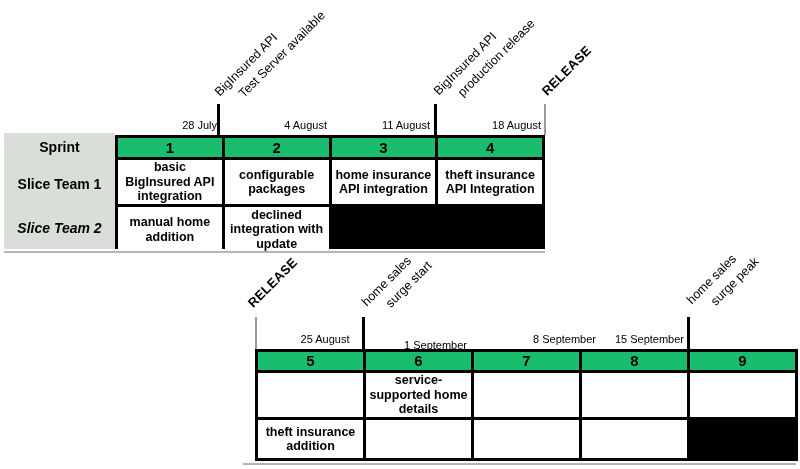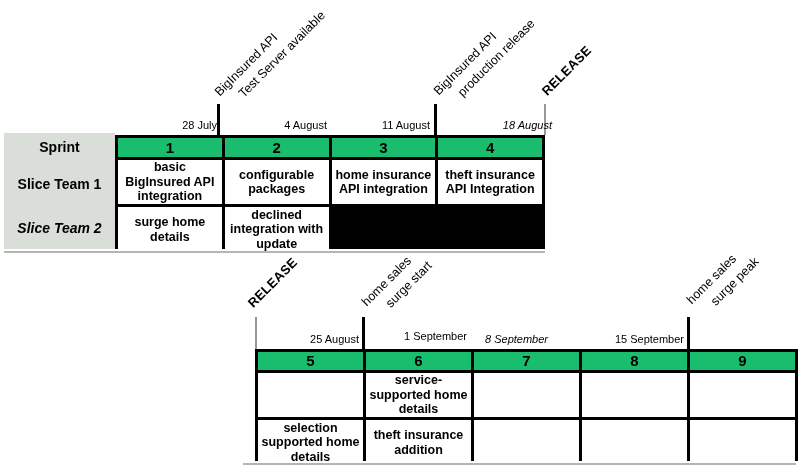--- a/index.html
+++ b/index.html
@@ -69,76 +69,75 @@
 </div>
 <div class="mlabel" style="left:455px; top:76px;">
   <div class="l1">BigInsured API</div>
   <div class="l2">production release</div>
 </div>
 <div class="mlabel bold" style="left:550px; top:82px;">RELEASE</div>
 
 <div class="date" style="left:117px; top:119px;">28 July</div>
 <div class="date" style="left:227px; top:119px;">4 August</div>
 <div class="date" style="left:330px; top:119px;">11 August</div>
-<div class="date" style="left:452px; top:119px;font-style:italic;">18 August</div>
+<div class="date" style="left:441px; top:119px;">18 August</div>
 
 <div id="header-box">
   <div class="hrow r1">Sprint</div>
   <div class="hrow r2">Slice Team 1</div>
   <div class="hrow r3">Slice Team 2</div>
 </div>
 
 <div id="top-table" class="grid">
   <div class="cell sprint">1</div>
   <div class="cell sprint">2</div>
   <div class="cell sprint">3</div>
   <div class="cell sprint">4</div>
 
   <div class="cell">basic BigInsured API integration</div>
   <div class="cell">configurable packages</div>
   <div class="cell">home insurance API integration</div>
   <div class="cell">theft insurance API Integration</div>
 
-  <div class="cell">surge home details</div>
+  <div class="cell">manual home addition</div>
   <div class="cell">declined integration with update</div>
 </div>
 <div class="shadow" style="left:4px; top:251px; width:541px;"></div>
 
 <div class="tick thin" style="left:255px; top:317px; height:32px;"></div>
 <div class="tick" style="left:362px; top:317px; height:32px;"></div>
 <div class="tick" style="left:687px; top:317px; height:32px;"></div>
 
 <div class="mlabel bold" style="left:256px; top:294px;">RELEASE</div>
 <div class="mlabel" style="left:383px; top:287px;">
   <div class="l1">home sales</div>
   <div class="l2">surge start</div>
 </div>
 <div class="mlabel" style="left:708px; top:285px;">
   <div class="l1">home sales</div>
   <div class="l2">surge peak</div>
 </div>
 
-<div class="date" style="left:259px; top:333px;">25 August</div>
-<div class="date" style="left:367px; top:330px;">1 September</div>
-<div class="date" style="left:448px; top:333px;font-style:italic;">8 September</div>
+<div class="date" style="left:275px; top:333px;text-align:center;">25 August</div>
+<div class="date" style="left:367px; top:339px;">1 September</div>
+<div class="date" style="left:496px; top:333px;">8 September</div>
 <div class="date" style="left:584px; top:333px;">15 September</div>
 <div class="date" style="left:693px; top:333px;margin-top:41px;">22 September</div>
 
 <div id="bottom-table" class="grid">
   <div class="cell sprint">5</div>
   <div class="cell sprint">6</div>
   <div class="cell sprint">7</div>
   <div class="cell sprint">8</div>
   <div class="cell sprint">9</div>
 
   <div class="cell"></div>
   <div class="cell">service-supported home details</div>
   <div class="cell"></div>
   <div class="cell"></div>
   <div class="cell"></div>
 
-  <div class="cell">selection supported home details</div>
   <div class="cell">theft insurance addition</div>
   <div class="cell"></div>
   <div class="cell"></div>
   <div class="cell"></div>
 </div>
 <div class="shadow" style="left:243px; top:463px; width:553px;"></div>
 
 </body></html>

